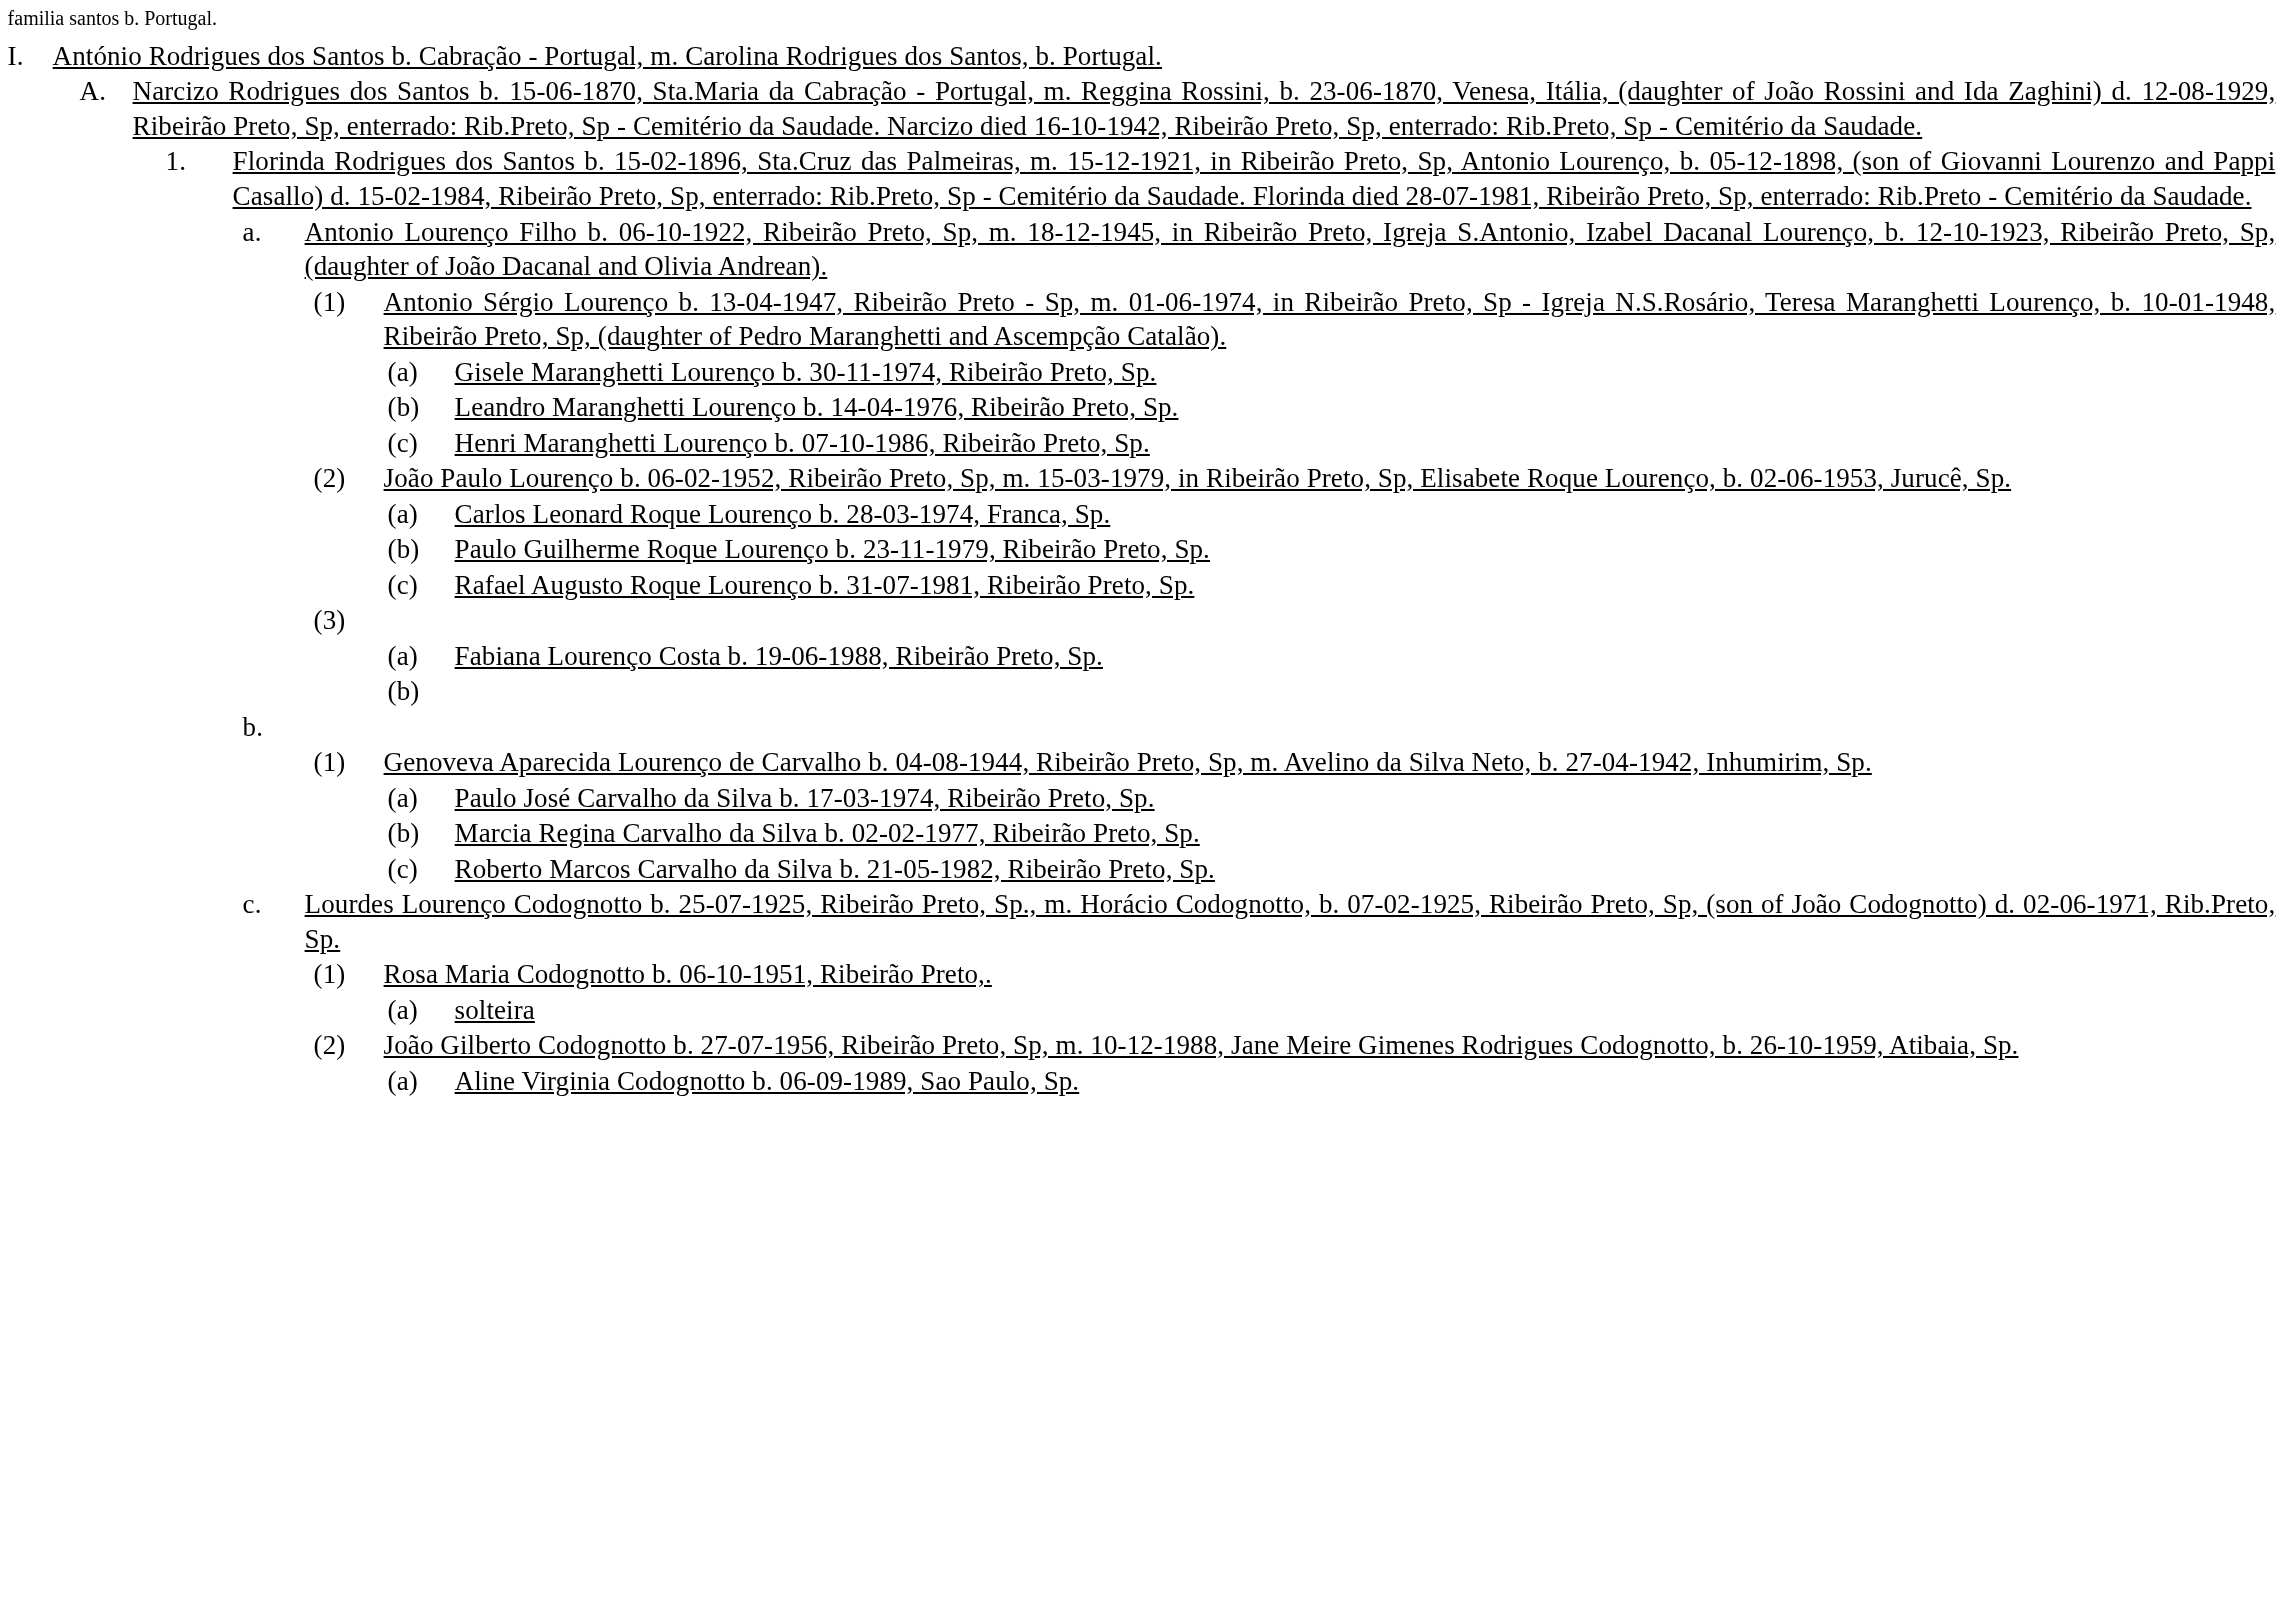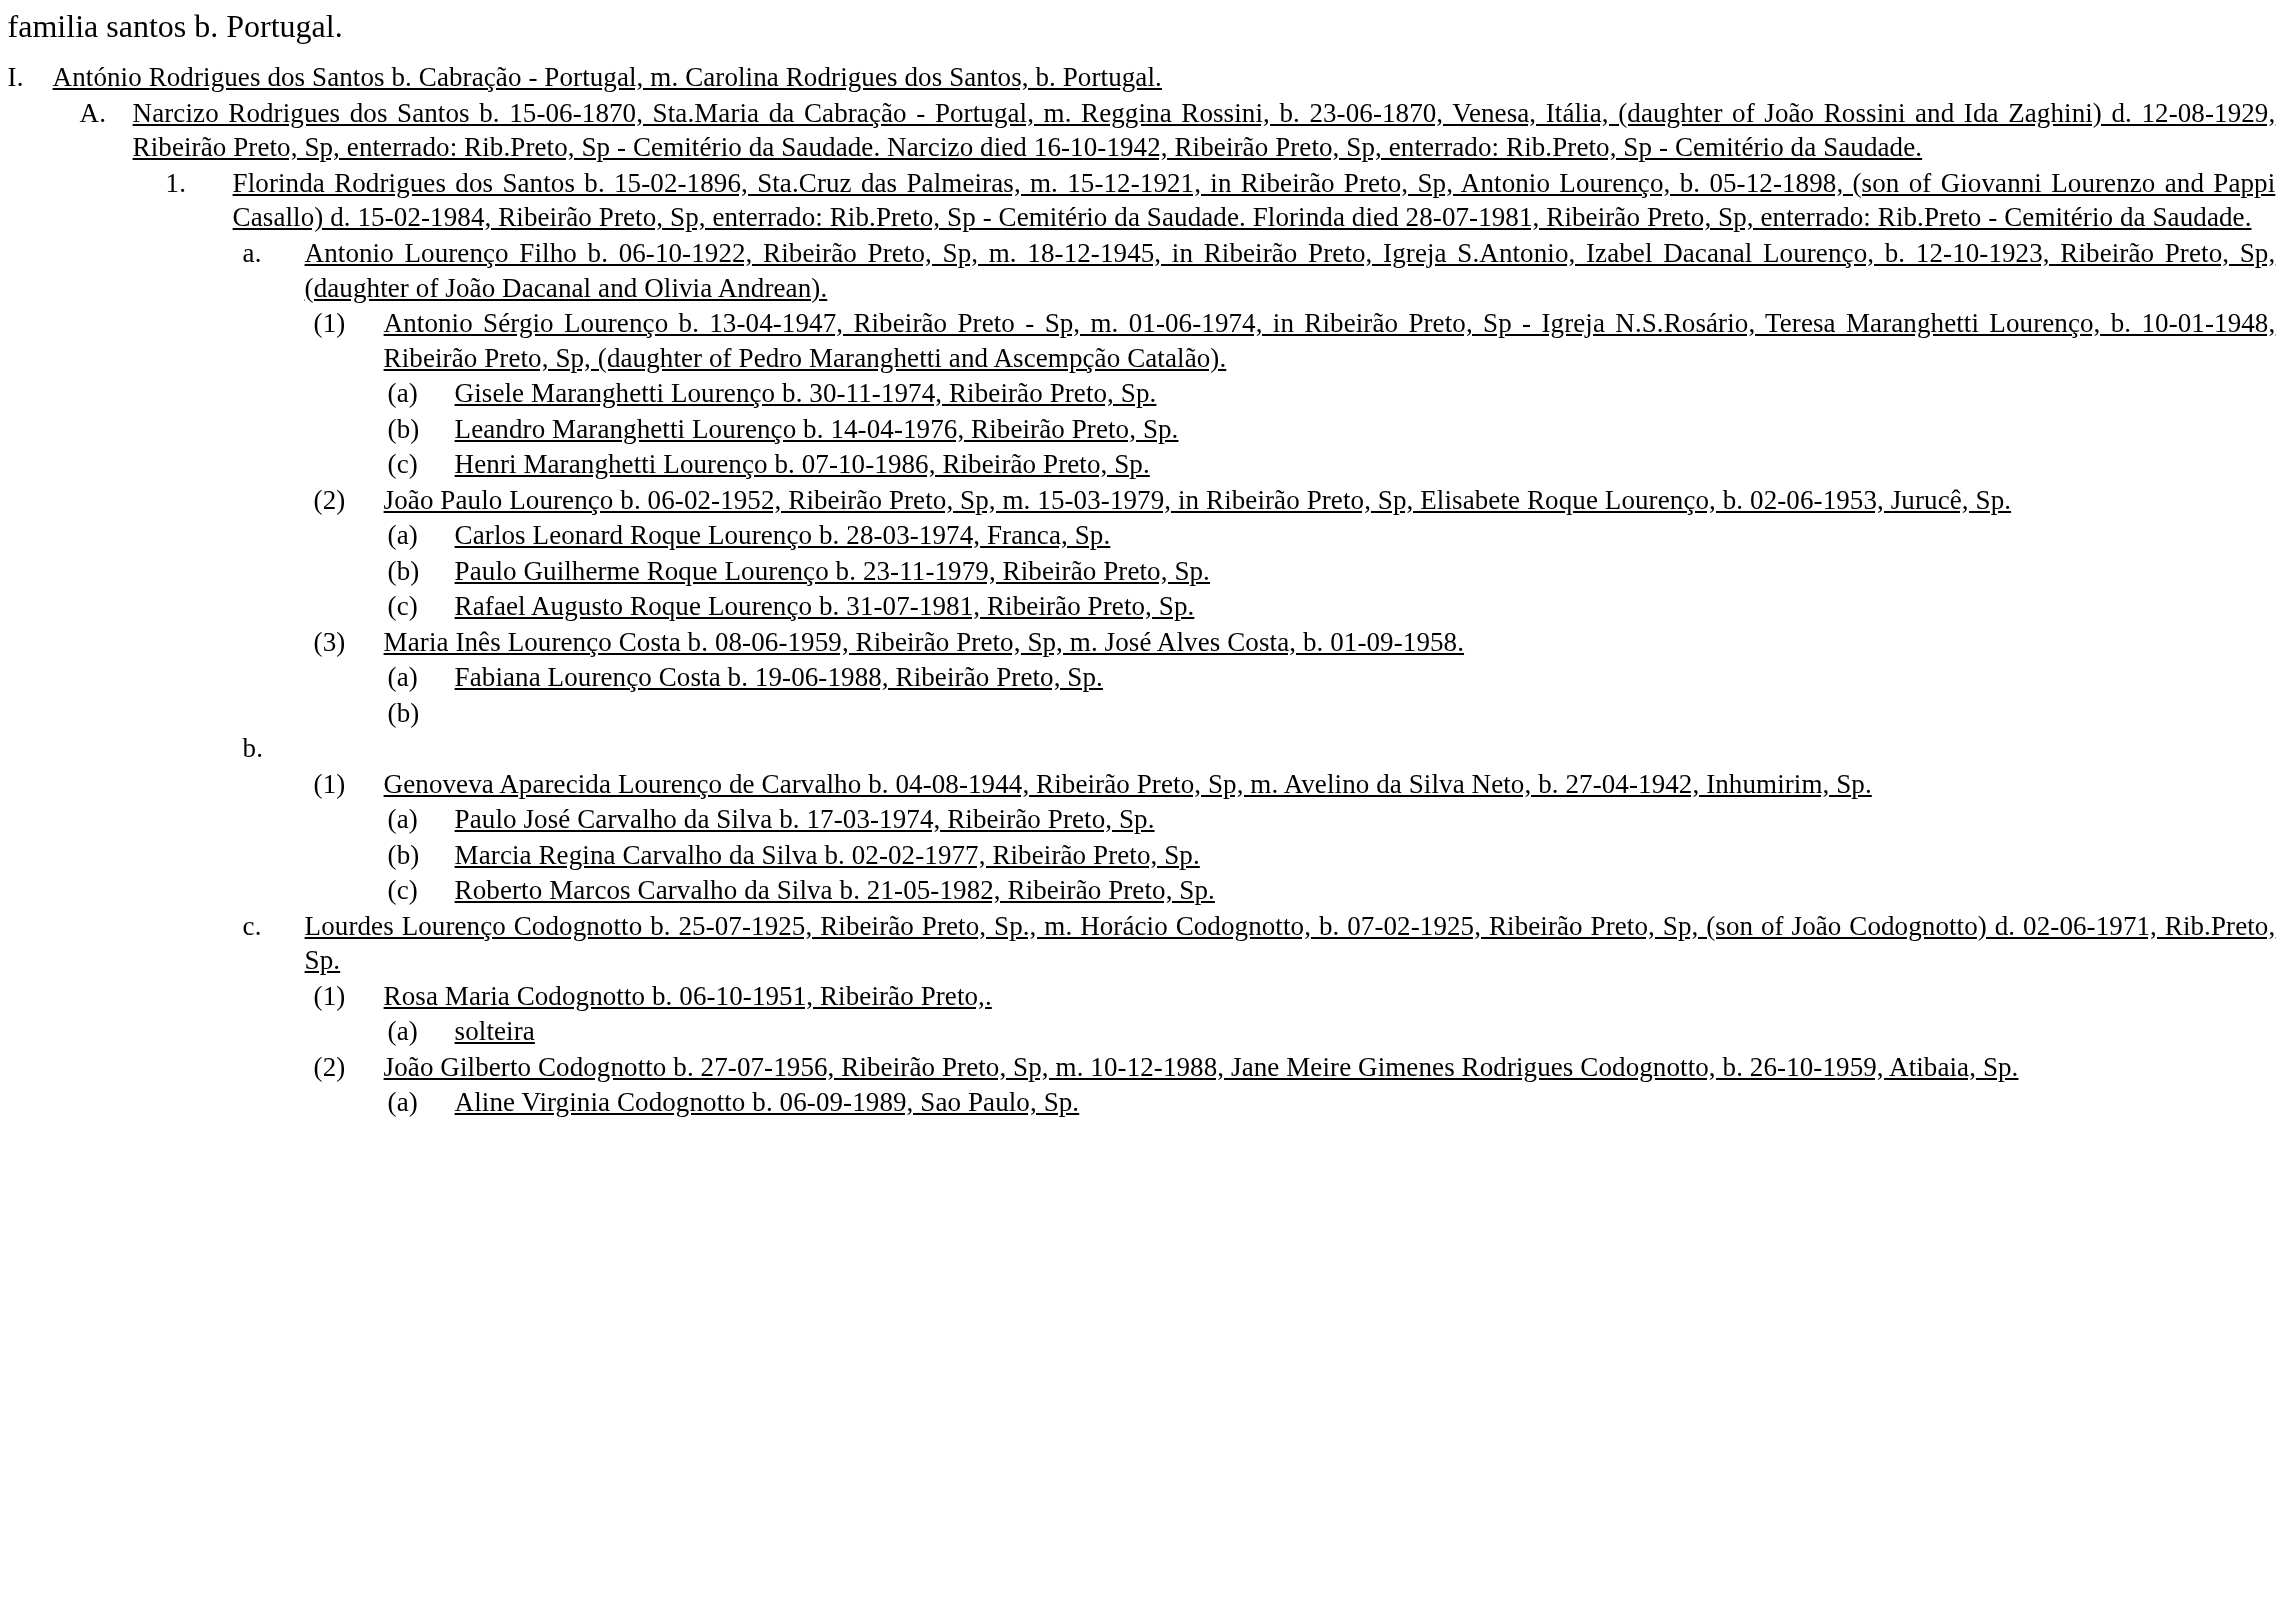--- a/index.html
+++ b/index.html
@@ -45,23 +45,23 @@
   .lvl-pa    { padding-left: 380px; }
 
   .lvl-roman .label { width: 45px; }
   .lvl-A .label     { width: 53px; }
   .lvl-num .label   { width: 67px; }
   .lvl-alpha .label { width: 62px; }
   .lvl-paren .label { width: 70px; }
   .lvl-pa .label    { width: 67px; }
 
   .top-line {
-    font-size: 32px;
+    font-size: 20px;
     line-height: 1.285;
-    margin-bottom: 13px;
+    margin-bottom: 7px;
   }
   .block { margin-bottom: 0.8px; }
 </style>
 </head>
 <body>
 
 <div id="page">
 
   <div class="top-line">familia santos b. Portugal.</div>
 
@@ -109,21 +109,20 @@
       <div class="line block lvl-pa">
         <span class="label">(b)</span>
         <span class="text">Paulo Guilherme Roque Lourenço b. 23-11-1979, Ribeirão Preto, Sp.</span>
       </div>
       <div class="line block lvl-pa">
         <span class="label">(c)</span>
         <span class="text">Rafael Augusto Roque Lourenço b. 31-07-1981, Ribeirão Preto, Sp.</span>
       </div>
       <div class="line block lvl-paren">
         <span class="label">(3)</span>
-        <span class="text">Maria Inês Lourenço Costa b. 08-06-1959, Ribeirão Preto, Sp, m. José Alves Costa, b. 01-09-1958.</span>
       </div>
       <div class="line block lvl-pa">
         <span class="label">(a)</span>
         <span class="text">Fabiana Lourenço Costa b. 19-06-1988, Ribeirão Preto, Sp.</span>
       </div>
       <div class="line block lvl-pa">
         <span class="label">(b)</span>
       </div>
       <div class="line block lvl-alpha">
         <span class="label">b.</span>

